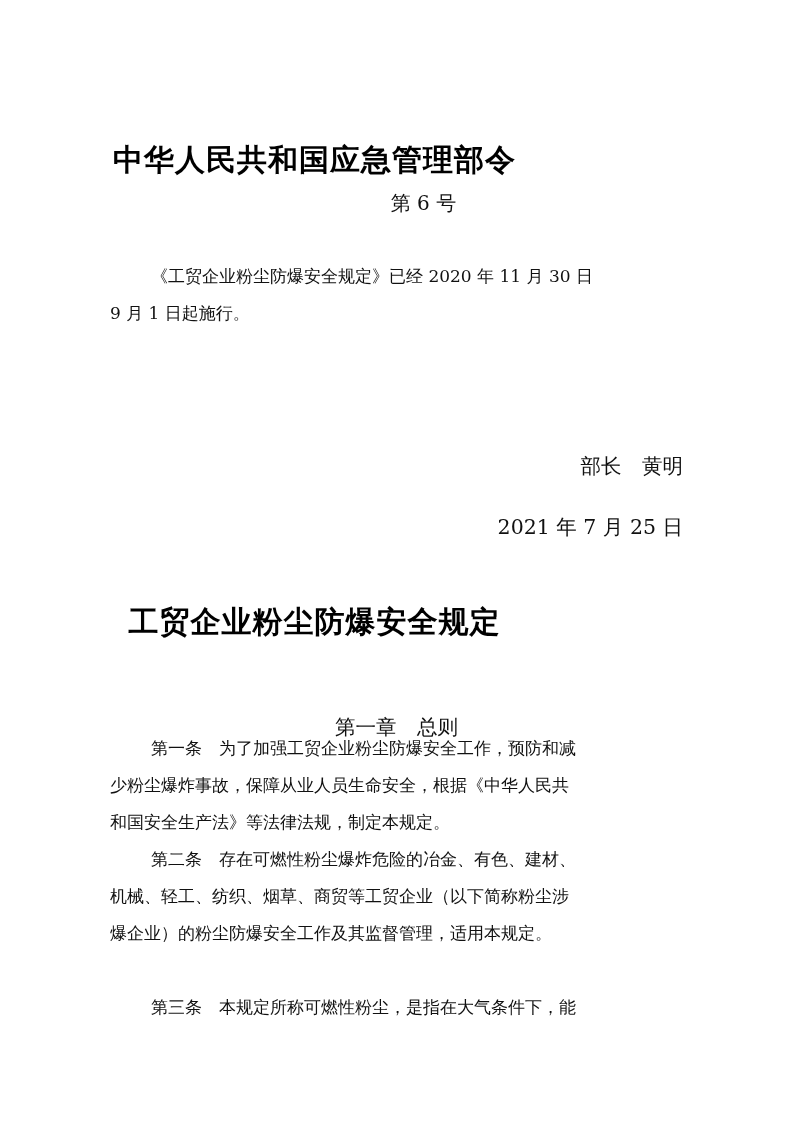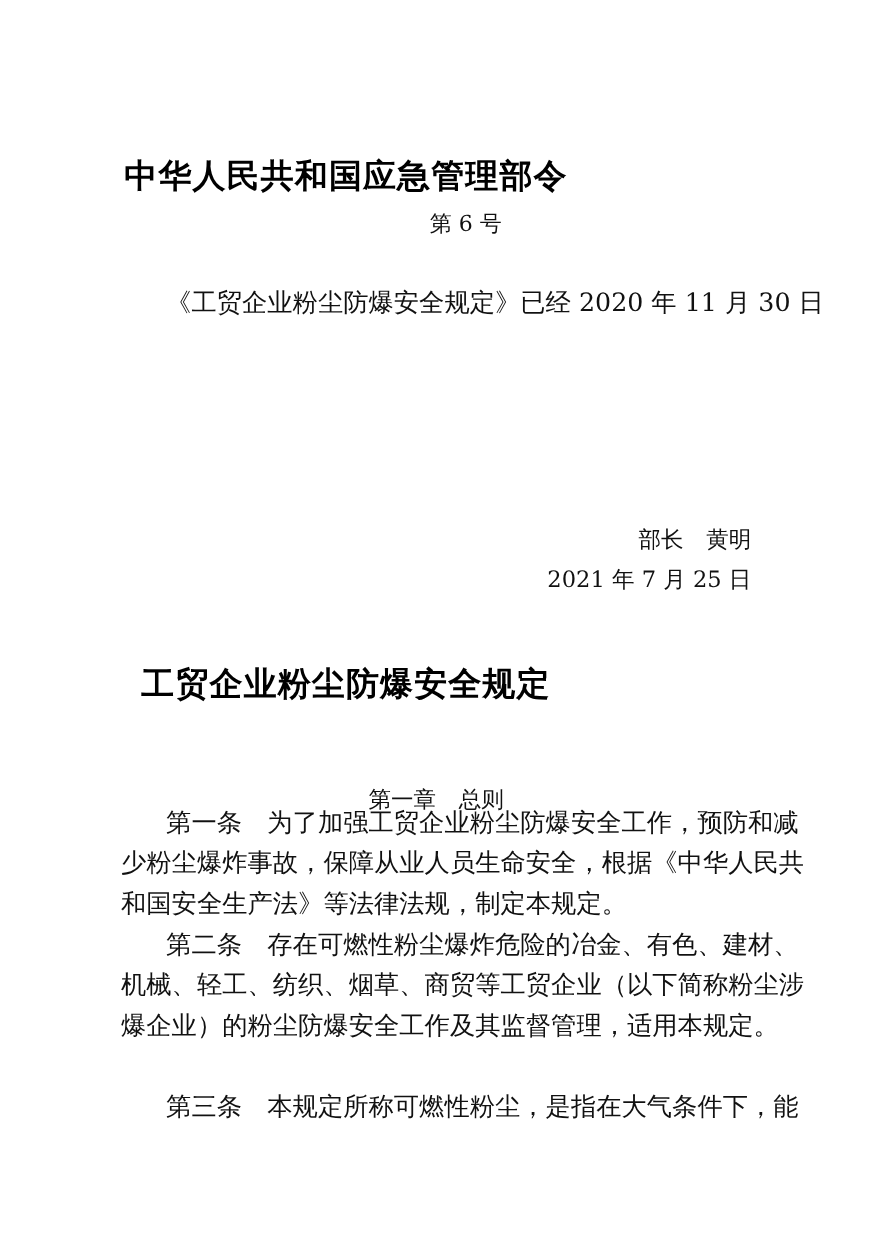--- a/index.html
+++ b/index.html
@@ -3,40 +3,41 @@
 <meta charset="utf-8">
 <style>
   html, body { margin: 0; padding: 0; background: #ffffff; }
   body { width: 793px; height: 1122px; position: relative; overflow: hidden;
          font-family: "DejaVu Serif", "Liberation Serif", serif; color: #111; }
   .page { position: absolute; left: 0; top: 0; width: 793px; height: 1122px; }
   .title { position: absolute; left: 0; width: 629px; text-align: center;
            font-family: "DejaVu Sans", "Liberation Sans", sans-serif; font-weight: bold;
            font-size: 30px; letter-spacing: 1px; color: #000; }
   .subtitle { position: absolute; left: 0; width: 793px; text-align: center; font-size: 20px; padding-left: 27px; }
-  .para { position: absolute; left: 110px; width: 573px; font-size: 23px; line-height: 37px;
+  .para { position: absolute; left: 110px; width: 573px; font-size: 17px; line-height: 37px;
           text-align: justify; margin: 0; }
   .line { display: block; white-space: nowrap; }
   .indent { padding-left: 41px; }
   .right { position: absolute; right: 110px; font-size: 20.5px; text-align: right; white-space: nowrap; }
   .chapter { position: absolute; left: 0; width: 793px; text-align: center; font-size: 20.5px; }
 </style>
 </head>
 <body>
 
 <div class="page">
 
   <div class="title" style="top:140px;">中华人民共和国应急管理部令</div>
   <div class="subtitle" style="top:190px;">第 6 号</div>
 
   <div class="para" style="top:258px;">
     <span class="line indent">《工贸企业粉尘防爆安全规定》已经 2020 年 11 月 30 日</span>
+    <span class="line">9 月 1 日起施行。</span>
   </div>
 
-  <div class="right" style="top:452px;margin-top:24px;">部长　黄明</div>
+  <div class="right" style="top:452px;">部长　黄明</div>
   <div class="right" style="top:513px;">2021 年 7 月 25 日</div>
 
   <div class="title" style="top:602px;">工贸企业粉尘防爆安全规定</div>
 
   <div class="chapter" style="top:696px;margin-top:17px;">第一章　总则</div>
 
   <div class="para" style="top:841px;">
     <span class="line indent">第二条　存在可燃性粉尘爆炸危险的冶金、有色、建材、</span>
     <span class="line">机械、轻工、纺织、烟草、商贸等工贸企业（以下简称粉尘涉</span>
     <span class="line">爆企业）的粉尘防爆安全工作及其监督管理，适用本规定。</span>

